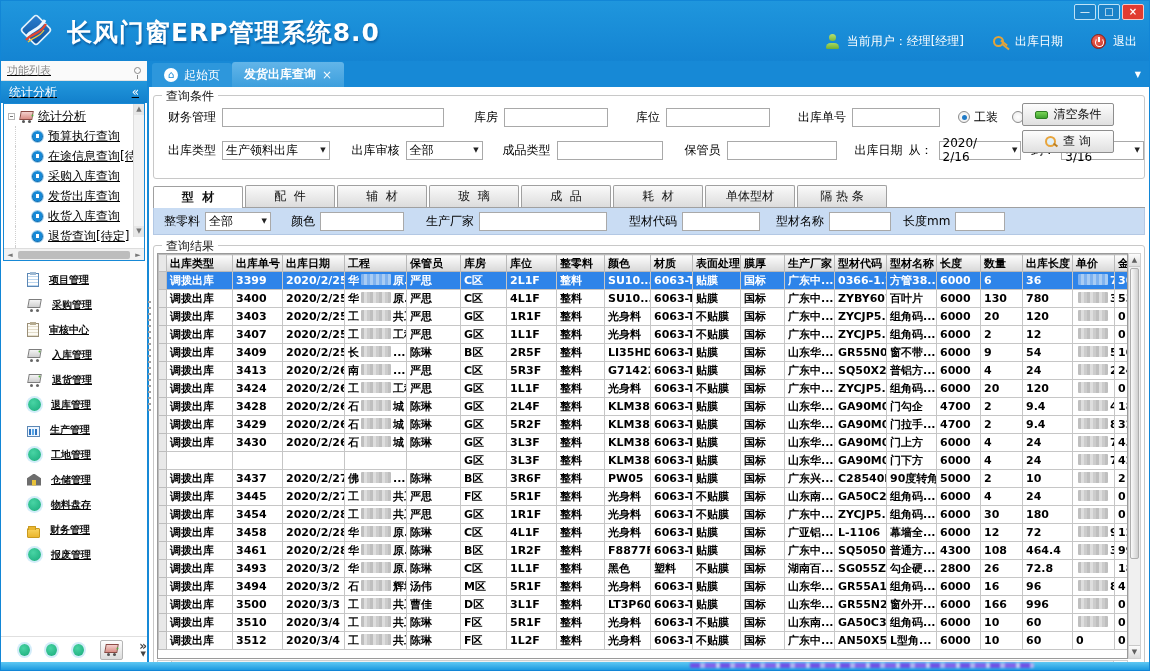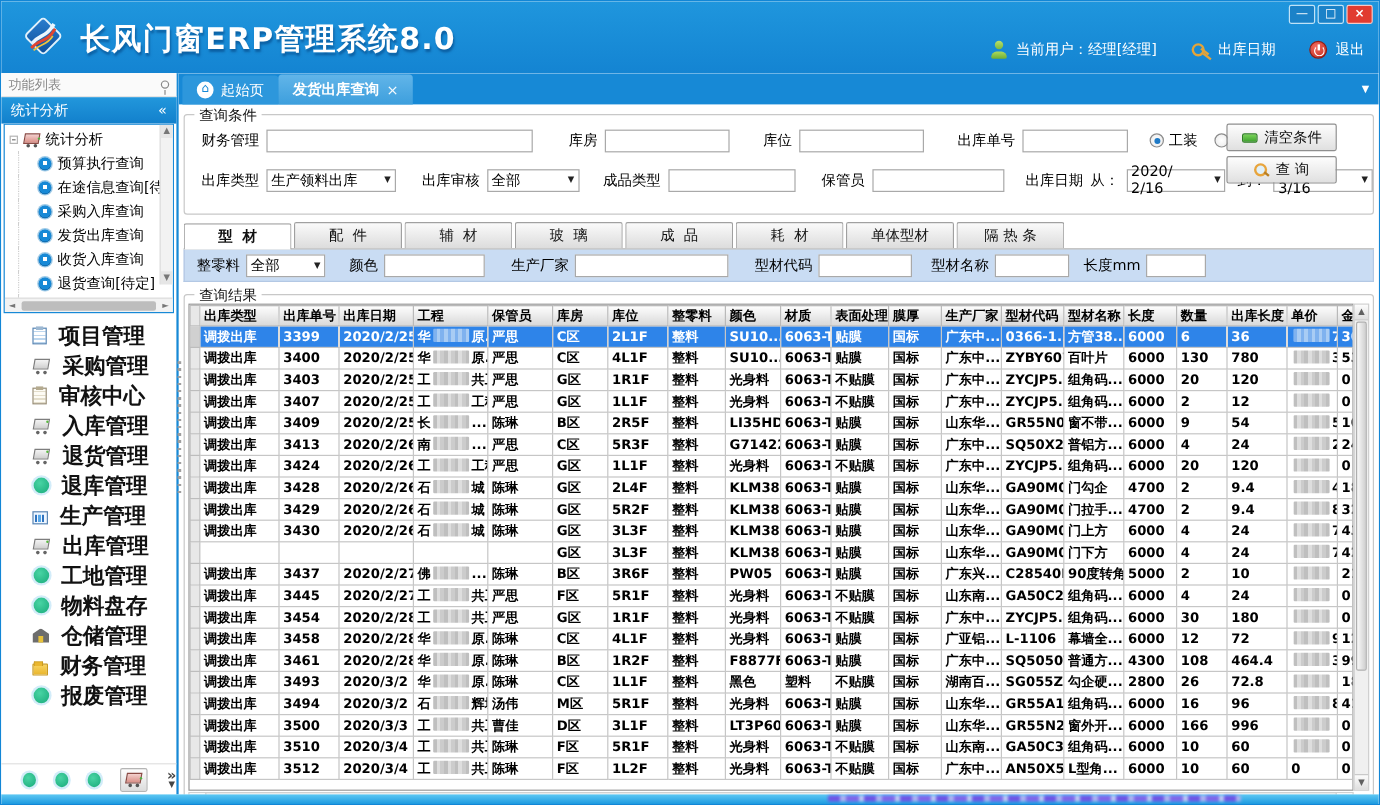--- a/index.html
+++ b/index.html
@@ -23,21 +23,21 @@
   .key{width:16px;height:15px;position:relative;display:inline-block;}
   .key::before{content:'';position:absolute;left:1px;top:2px;width:7px;height:7px;border:2px solid #e3a43a;border-radius:50%;}
   .key::after{content:'';position:absolute;left:8px;top:8px;width:8px;height:2px;background:#e3a43a;transform:rotate(38deg);box-shadow:4px 2px 0 -0px #e3a43a;}
   
   .power{width:15px;height:15px;border-radius:50%;background:radial-gradient(circle at 35% 30%,#f16a5e,#c0281c);position:relative;display:inline-block;border:1px solid #8e1d14;}
   .power::before{content:'';position:absolute;left:6px;top:2px;width:2px;height:5px;background:#fff;}
   .power::after{content:'';position:absolute;left:3px;top:3px;width:7px;height:7px;border:1.5px solid #fff;border-top-color:transparent;border-radius:50%;}
 
   
   .content{display:flex;height:601px;}
-  .sidebar{width:148px;background:#fff;border-right:2px solid #1789d6;position:relative;flex:none;}
+  .sidebar{width:148px;background:#fff;border-right:2px solid #1789d6;position:relative;flex:none;text-decoration:underline;}
   .main{flex:1;background:#fff;position:relative;overflow:hidden;}
 
   
   .func-header{height:20px;display:flex;align-items:center;justify-content:space-between;padding:0 6px;color:#8a8a8a;font-size:11px;background:#fafafa;border-bottom:1px solid #e3e3e3;}
   .pin{width:7px;height:7px;border:1px solid #8a8a8a;border-radius:50%;position:relative;display:inline-block;}
   .pin::after{content:'';position:absolute;left:2px;top:7px;width:1px;height:4px;background:#8a8a8a;}
   .sec-header{height:22px;background:linear-gradient(#2297dc,#1280cc);color:#fff;font-size:12px;display:flex;align-items:center;justify-content:space-between;padding:0 8px;}
   .tree-box{height:158px;border:1px solid #1789d6;margin:0 2px;position:relative;overflow:hidden;background:#fff;}
   .tree-inner{padding:2px 0 0 4px;}
   .tree-root{display:flex;align-items:center;gap:4px;font-size:12px;height:20px;}
@@ -48,21 +48,21 @@
   .cart::after{content:'';position:absolute;left:3px;bottom:0;width:3px;height:3px;border-radius:50%;background:#555;box-shadow:6px 0 0 #555,9px -6px 0 -0.5px #52b043;}
   .tree-item{display:flex;align-items:center;gap:5px;height:20px;padding-left:16px;font-size:12px;border-left:1px dotted #cfcfcf;margin-left:7px;}
   .tree-dot{width:11px;height:11px;border-radius:50%;background:radial-gradient(circle at 50% 45%,#fff 0 2px,#1789d6 2px 5px,#0f6fb4 5px);box-shadow:0 0 0 1px #9fcbe8;flex:none;}
   .tree-vscroll{position:absolute;right:0;top:0;width:11px;height:133px;background:#f2f2f2;border-left:1px solid #ddd;}
   .tree-vscroll .a{height:11px;font-size:7px;color:#777;text-align:center;line-height:11px;background:#e6e6e6;}
   .tree-vscroll .a.dn{position:absolute;bottom:0;width:100%;}
   .tree-hscroll{position:absolute;left:0;bottom:0;height:12px;width:100%;background:#f2f2f2;border-top:1px solid #ddd;display:flex;align-items:center;}
   .tree-hscroll .a{width:12px;font-size:7px;color:#777;text-align:center;}
   .tree-hscroll .thumb{height:8px;background:#bdbdbd;border-radius:2px;flex:1;margin:0 2px;}
   .menu{padding-top:6px;}
-  .menu-item{display:flex;align-items:center;gap:10px;height:25px;padding-left:26px;font-size:18px;font-weight:bold;color:#111;cursor:default;}
+  .menu-item{display:flex;align-items:center;gap:10px;height:25px;padding-left:26px;font-size:10px;font-weight:bold;color:#111;cursor:default;}
   .mi{width:15px;height:15px;flex:none;position:relative;display:inline-block;}
   .icon-clipboard-blue{border:1px solid #5b87b5;background:repeating-linear-gradient(#fff 0 2px,#bcd6ee 2px 3px);width:12px;height:14px;}
   .icon-clipboard-blue::before{content:'';position:absolute;left:2px;top:-2px;width:6px;height:3px;background:#9db8d2;}
   .icon-clipboard-gray{border:1px solid #9a8f77;background:repeating-linear-gradient(#fdfbf4 0 2px,#e3ddca 2px 3px);width:12px;height:14px;}
   .icon-clipboard-gray::before{content:'';position:absolute;left:2px;top:-2px;width:6px;height:3px;background:#b5ab90;}
   .icon-cart::before,.icon-cart-in::before,.icon-cart-out::before,.icon-cart-return::before{content:'';position:absolute;left:1px;top:2px;width:11px;height:7px;border:1px solid #7d7d7d;background:linear-gradient(#f4f4f4,#cfcfcf);transform:skewX(-10deg);}
   .icon-cart::after,.icon-cart-in::after,.icon-cart-out::after,.icon-cart-return::after{content:'';position:absolute;left:3px;bottom:0;width:3px;height:3px;border-radius:50%;background:#666;box-shadow:6px 0 0 #666;}
   .icon-cart-in::after{box-shadow:6px 0 0 #666,8px -9px 0 -0.5px #58b93f;}
   .icon-cart-out::after{box-shadow:6px 0 0 #666,8px -9px 0 -0.5px #58b93f;}
   .icon-cart-return::after{box-shadow:6px 0 0 #666,8px -9px 0 -0.5px #58b93f;}
@@ -260,34 +260,30 @@
           </div>
           <div class="menu-item">
             <span class="mi icon-dot"></span>
             <span>退库管理</span>
           </div>
           <div class="menu-item">
             <span class="mi icon-chart"></span>
             <span>生产管理</span>
           </div>
           <div class="menu-item">
-            <span class="mi icon-cart-out"></span>
-            <span>出库管理</span>
-          </div>
-          <div class="menu-item">
             <span class="mi icon-dot"></span>
             <span>工地管理</span>
           </div>
           <div class="menu-item">
+            <span class="mi icon-warehouse"></span>
+            <span>仓储管理</span>
+          </div>
+          <div class="menu-item">
             <span class="mi icon-dot"></span>
             <span>物料盘存</span>
-          </div>
-          <div class="menu-item">
-            <span class="mi icon-warehouse"></span>
-            <span>仓储管理</span>
           </div>
           <div class="menu-item">
             <span class="mi icon-folder"></span>
             <span>财务管理</span>
           </div>
           <div class="menu-item">
             <span class="mi icon-dot"></span>
             <span>报废管理</span>
           </div>
         </div>

